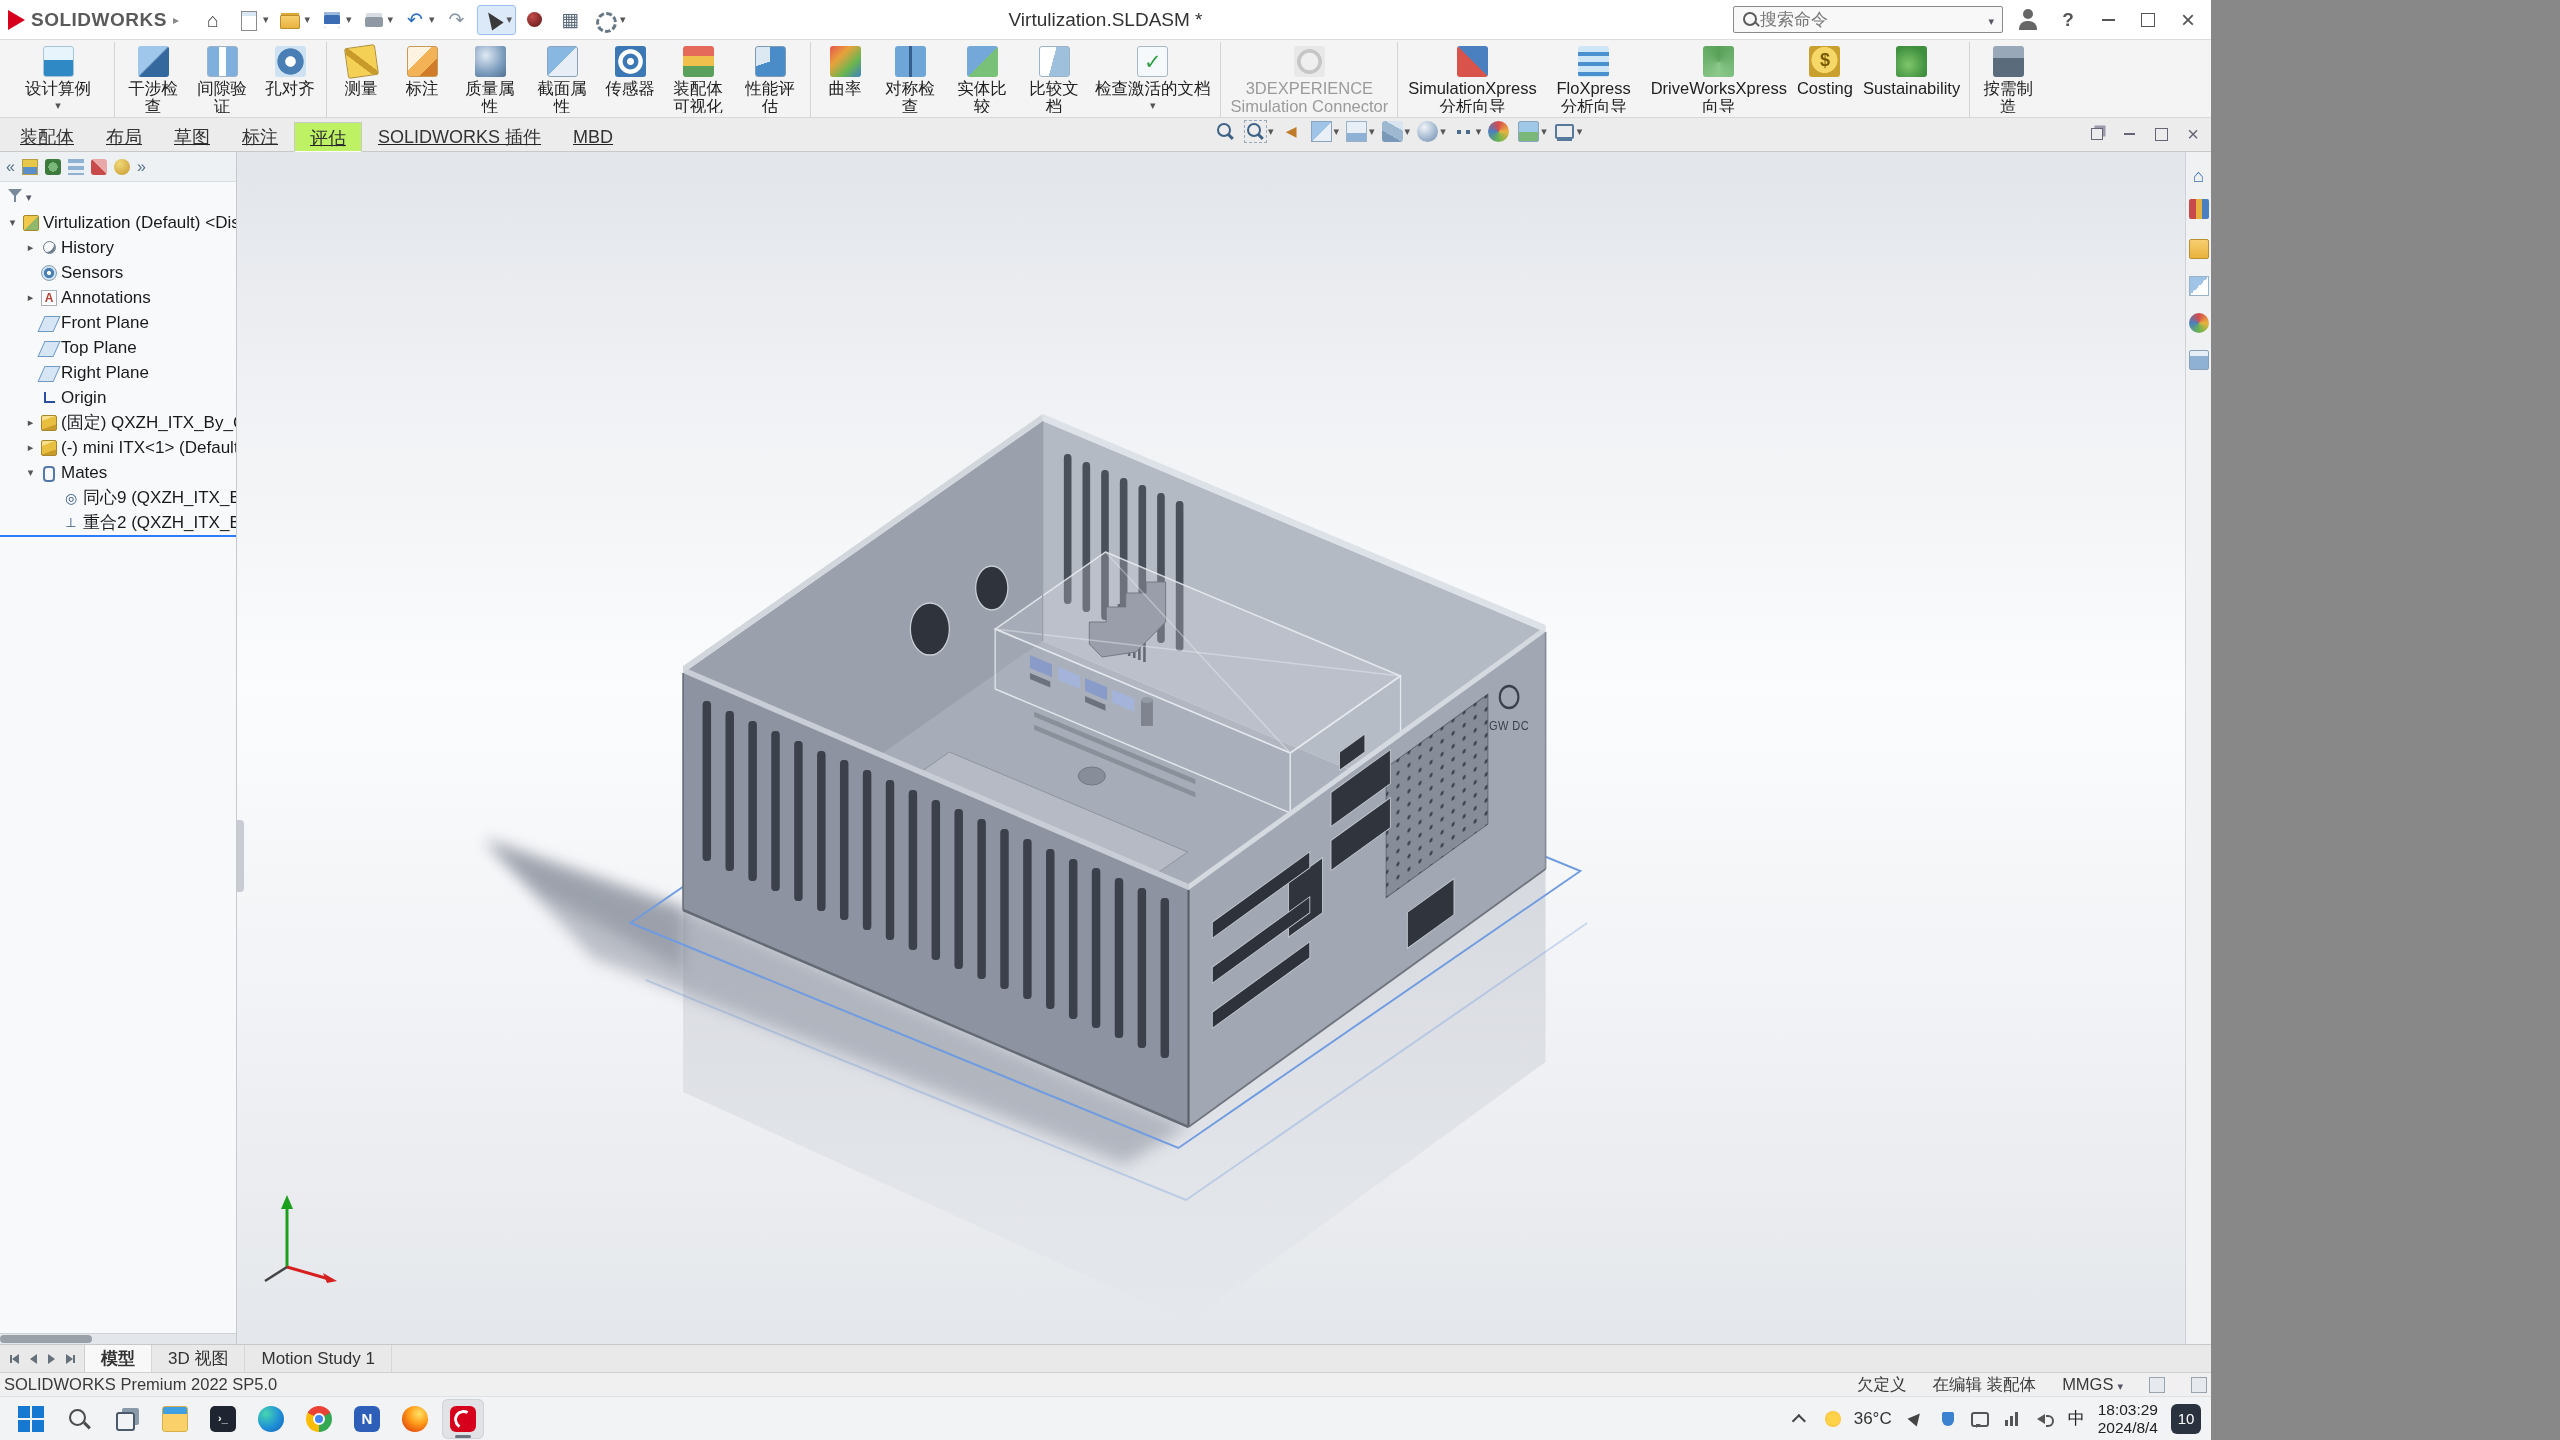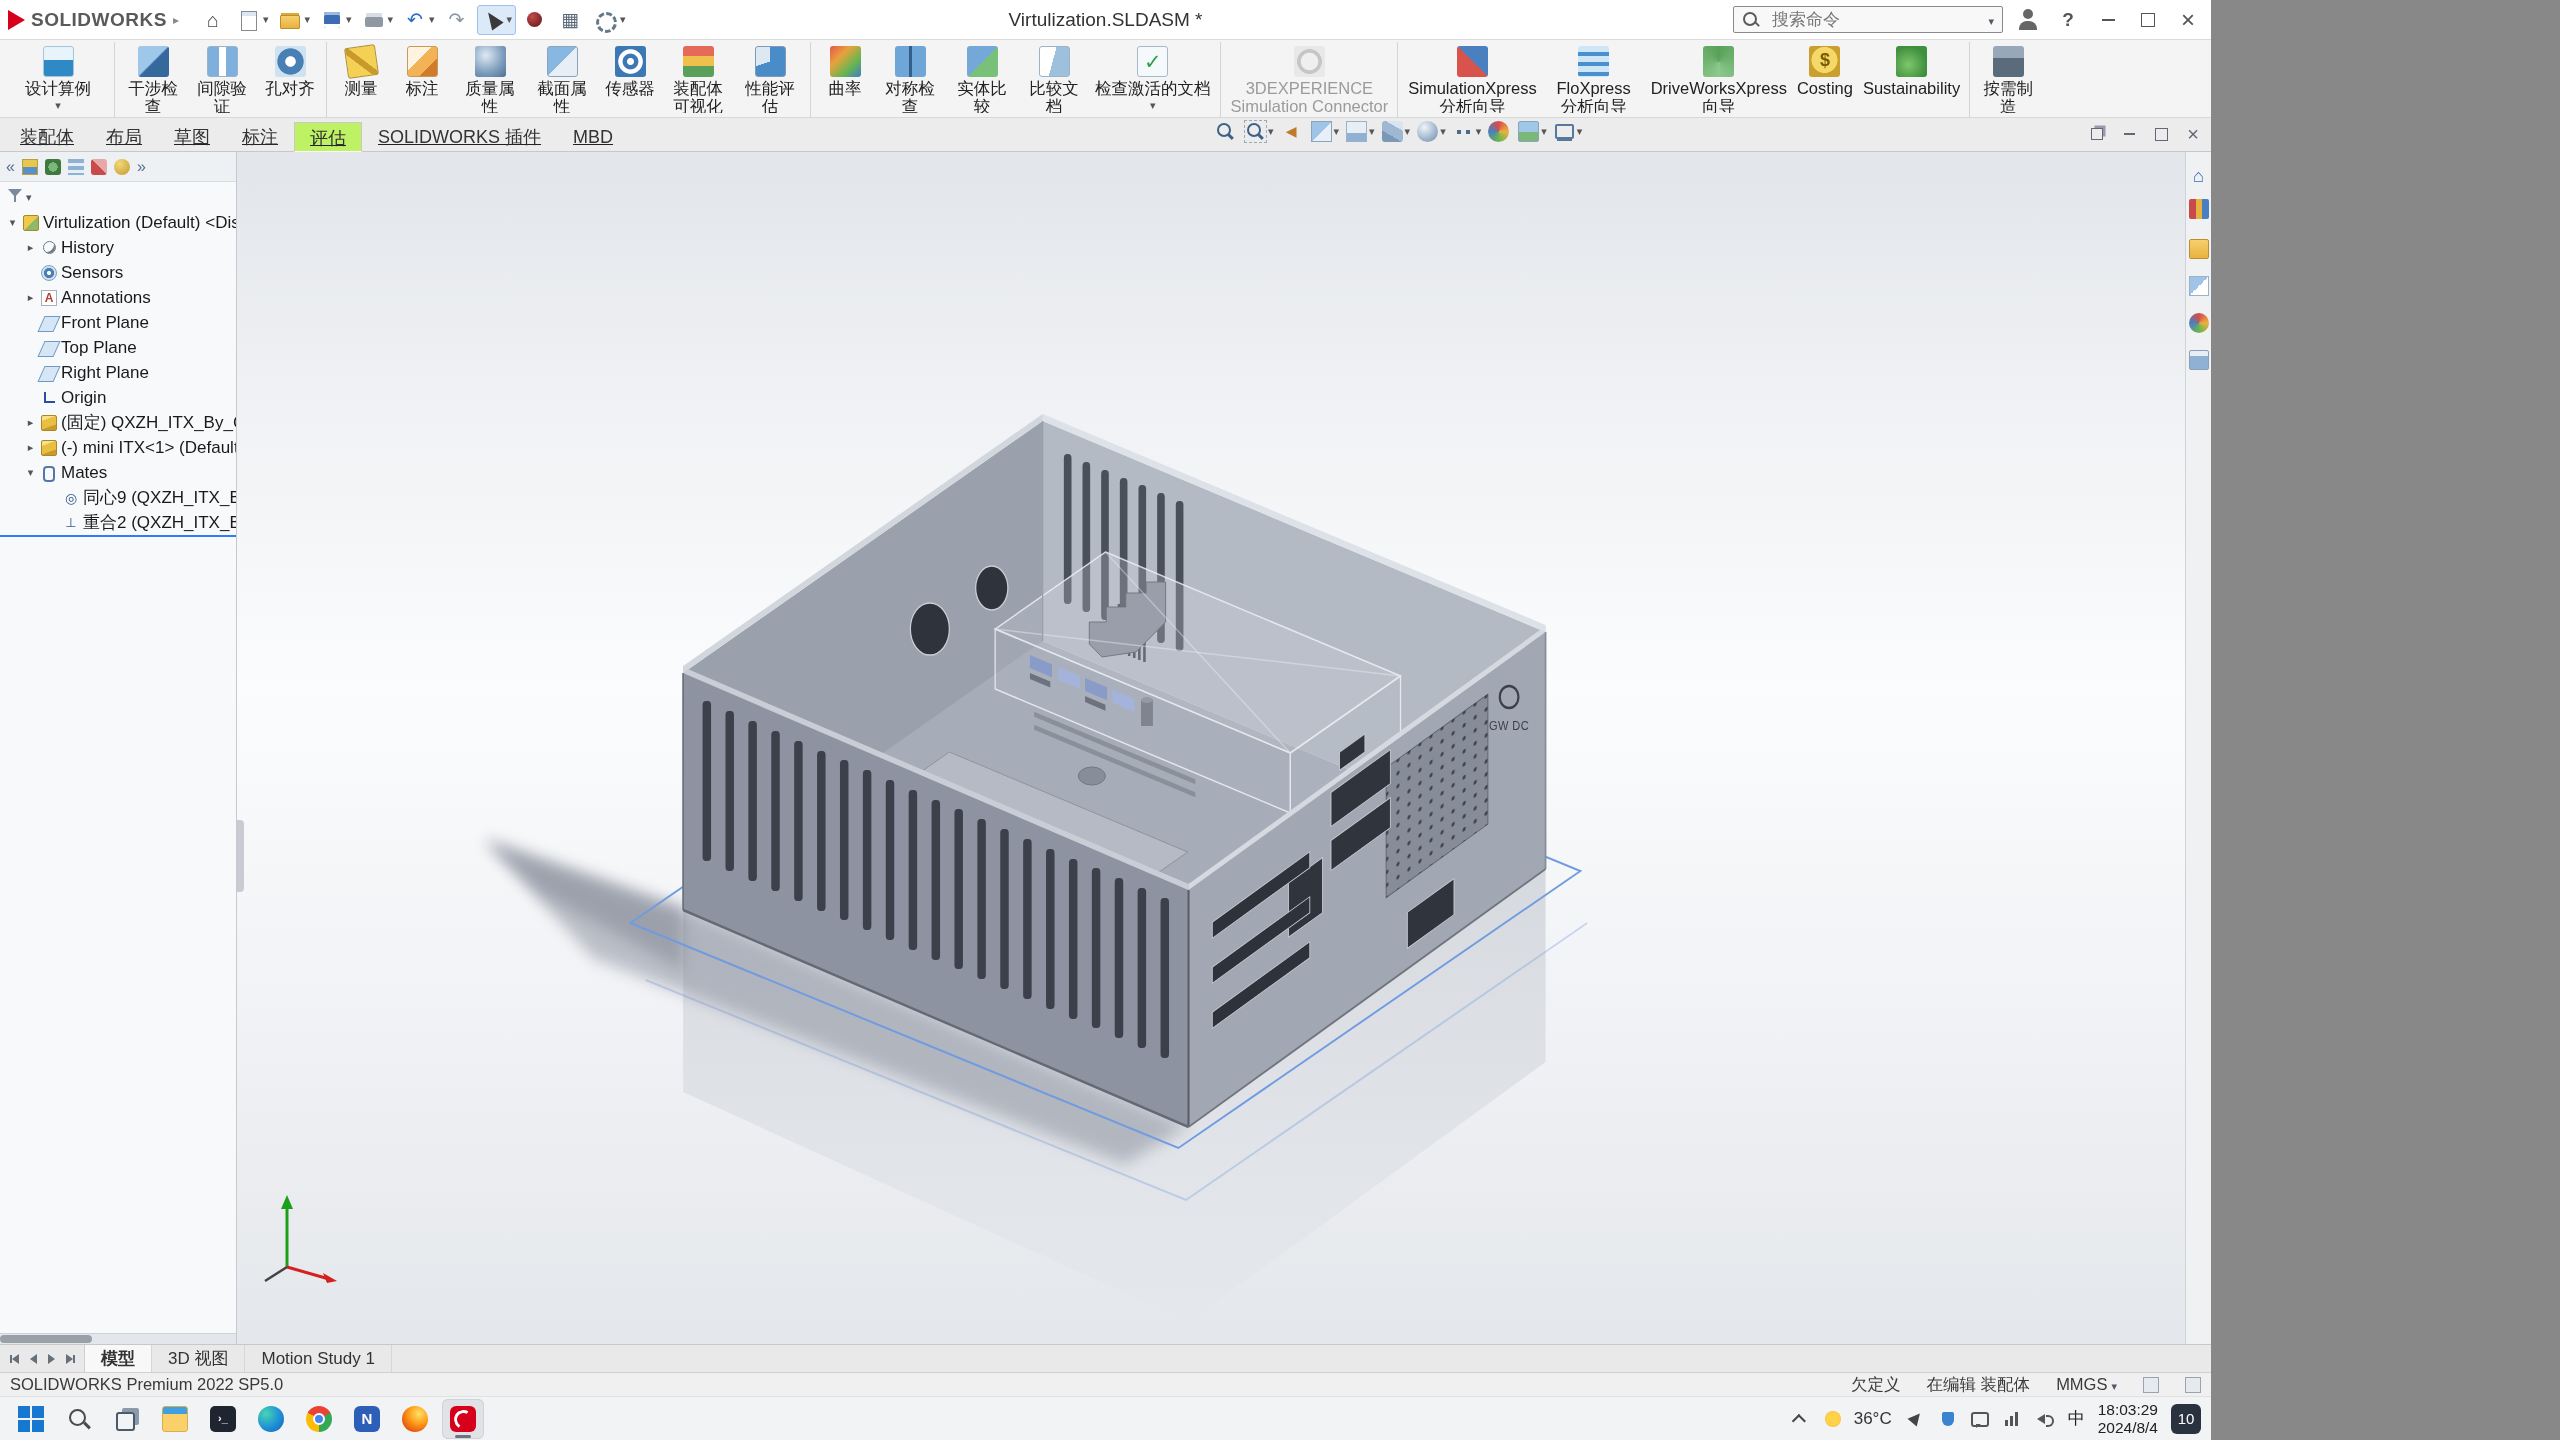--- a/index.html
+++ b/index.html
@@ -15,21 +15,21 @@
   .sw-logo { display:flex; align-items:center; gap:6px; margin-right:14px; }
   .logo-tri { width:0; height:0; border-left:17px solid #d6001c; border-top:10px solid transparent; border-bottom:10px solid transparent; }
   .sw-logo b { font-size:19px; letter-spacing:.5px; color:#5a5a5a; }
   .sw-logo .logo-caret { color:#888; font-size:12px; }
   .qat { display:flex; align-items:center; gap:2px; }
   .qbtn { display:flex; align-items:center; gap:2px; padding:2px 3px; border:1px solid transparent; border-radius:3px; }
   .qbtn[data-active="true"] { background:#dce9f8; border-color:#9fc0e8; }
   .caret { font-size:11px; color:#555; }
   .tb-title { position:absolute; left:50%; top:0; transform:translateX(-50%); line-height:40px; font-size:19px; color:#333; }
   .tb-right { margin-left:auto; display:flex; align-items:center; gap:10px; }
-  .searchbox { width:270px; height:27px; border:1px solid #8a8a8a; border-radius:2px; background:#2b2b2b0d; display:flex; align-items:center; gap:12px; padding:0 8px; background:#f8f8f8; }
+  .searchbox { width:270px; height:27px; border:1px solid #8a8a8a; border-radius:2px; background:#2b2b2b0d; display:flex; align-items:center; gap:0; padding:0 8px; background:#f8f8f8; }
   .searchbox .ph { color:#777; font-size:17px; flex:1; }
   .mag { position:relative; width:18px; height:18px; display:inline-block; }
   .mag::before { content:""; position:absolute; left:1px; top:1px; width:10px; height:10px; border:2px solid #5a5a5a; border-radius:50%; }
   .mag::after { content:""; position:absolute; left:12px; top:12px; width:6px; height:2px; background:#5a5a5a; transform:rotate(45deg); }
   .tbi { width:30px; height:30px; display:flex; align-items:center; justify-content:center; position:relative; }
   .person-icon::before { content:""; width:10px; height:10px; background:#666; border-radius:50%; position:absolute; top:4px; left:10px; }
   .person-icon::after { content:""; width:18px; height:9px; background:#666; border-radius:8px 8px 0 0; position:absolute; bottom:5px; left:6px; }
   .help-icon::after { content:"?"; font-size:19px; color:#555; font-weight:bold; }
   .winmin::after { content:""; width:13px; height:2px; background:#555; display:block; }
   .winmax::after { content:""; width:12px; height:12px; border:1.5px solid #555; display:block; }
@@ -175,21 +175,21 @@
   .dnav { display:flex; align-items:center; gap:8px; padding:0 10px; border-right:1px solid #cfcfcf; }
   .dnav span { width:10px; height:10px; display:flex; align-items:center; justify-content:center; }
   .arr-lb::after{content:"";border-right:7px solid #66707a;border-top:5px solid transparent;border-bottom:5px solid transparent;box-shadow:-3px 0 0 -1px #66707a;}
   .arr-l::after{content:"";border-right:7px solid #66707a;border-top:5px solid transparent;border-bottom:5px solid transparent;}
   .arr-r::after{content:"";border-left:7px solid #66707a;border-top:5px solid transparent;border-bottom:5px solid transparent;}
   .arr-rb::after{content:"";border-left:7px solid #66707a;border-top:5px solid transparent;border-bottom:5px solid transparent;box-shadow:3px 0 0 -1px #66707a;}
   .dtab { padding:0 16px; display:flex; align-items:center; font-size:17px; color:#333; border-right:1px solid #d6d6d6; }
   .dtab[data-active="true"]{background:#f8f8f8; font-weight:bold; }
 
   
-  .statusbar { height:24px; background:#f0f0f0; border-top:1px solid #d0d0d0; display:flex; align-items:center; padding:0 10px; font-size:16.5px; color:#3a3a3a; flex:none; }
+  .statusbar { height:24px; background:#f0f0f0; border-top:1px solid #d0d0d0; display:flex; align-items:center; padding:0 4px; font-size:16.5px; color:#3a3a3a; flex:none; }
   .sb-right { margin-left:auto; display:flex; align-items:center; gap:26px; }
   .units { display:flex; align-items:center; gap:4px; }
   .sb-sq { width:16px; height:16px; border:1px solid #9aa4ae; background:#e6eaee; display:inline-block; }
 
   
   .taskbar { height:44px; background:#f2f3f5; border-top:1px solid #dfe1e4; display:flex; align-items:center; padding:0 10px; flex:none; }
   .tb-apps { display:flex; align-items:center; gap:6px; }
   .tapp { width:42px; height:40px; display:flex; align-items:center; justify-content:center; position:relative; border-radius:6px; }
   .tapp[data-active="true"]{background:#e0e2e6; box-shadow:inset 0 0 0 1px #cfd2d8;}
   .tapp[data-active="true"]::after{content:"";position:absolute;bottom:1px;left:50%;transform:translateX(-50%);width:16px;height:3px;border-radius:2px;background:#6b7280;}

